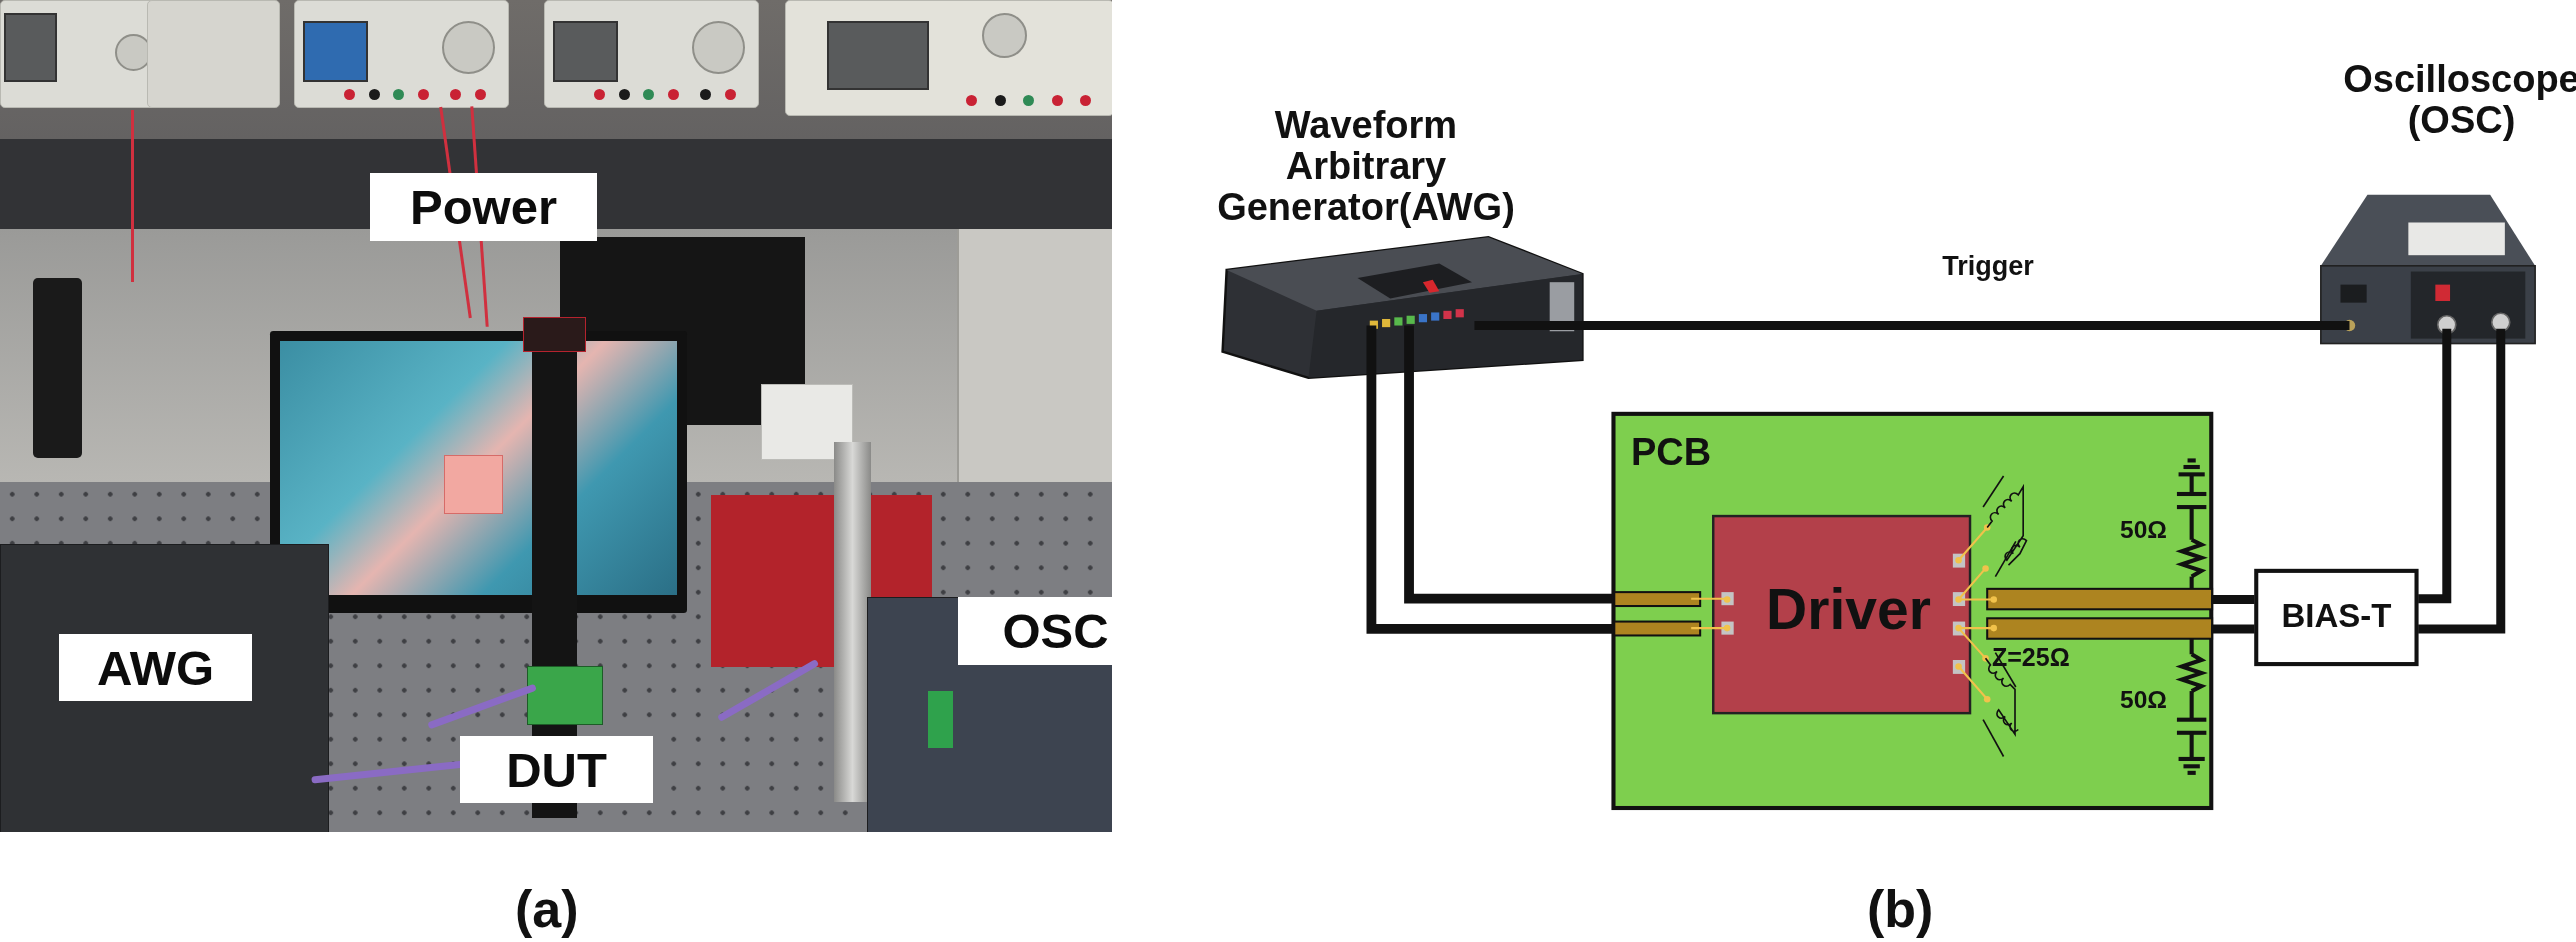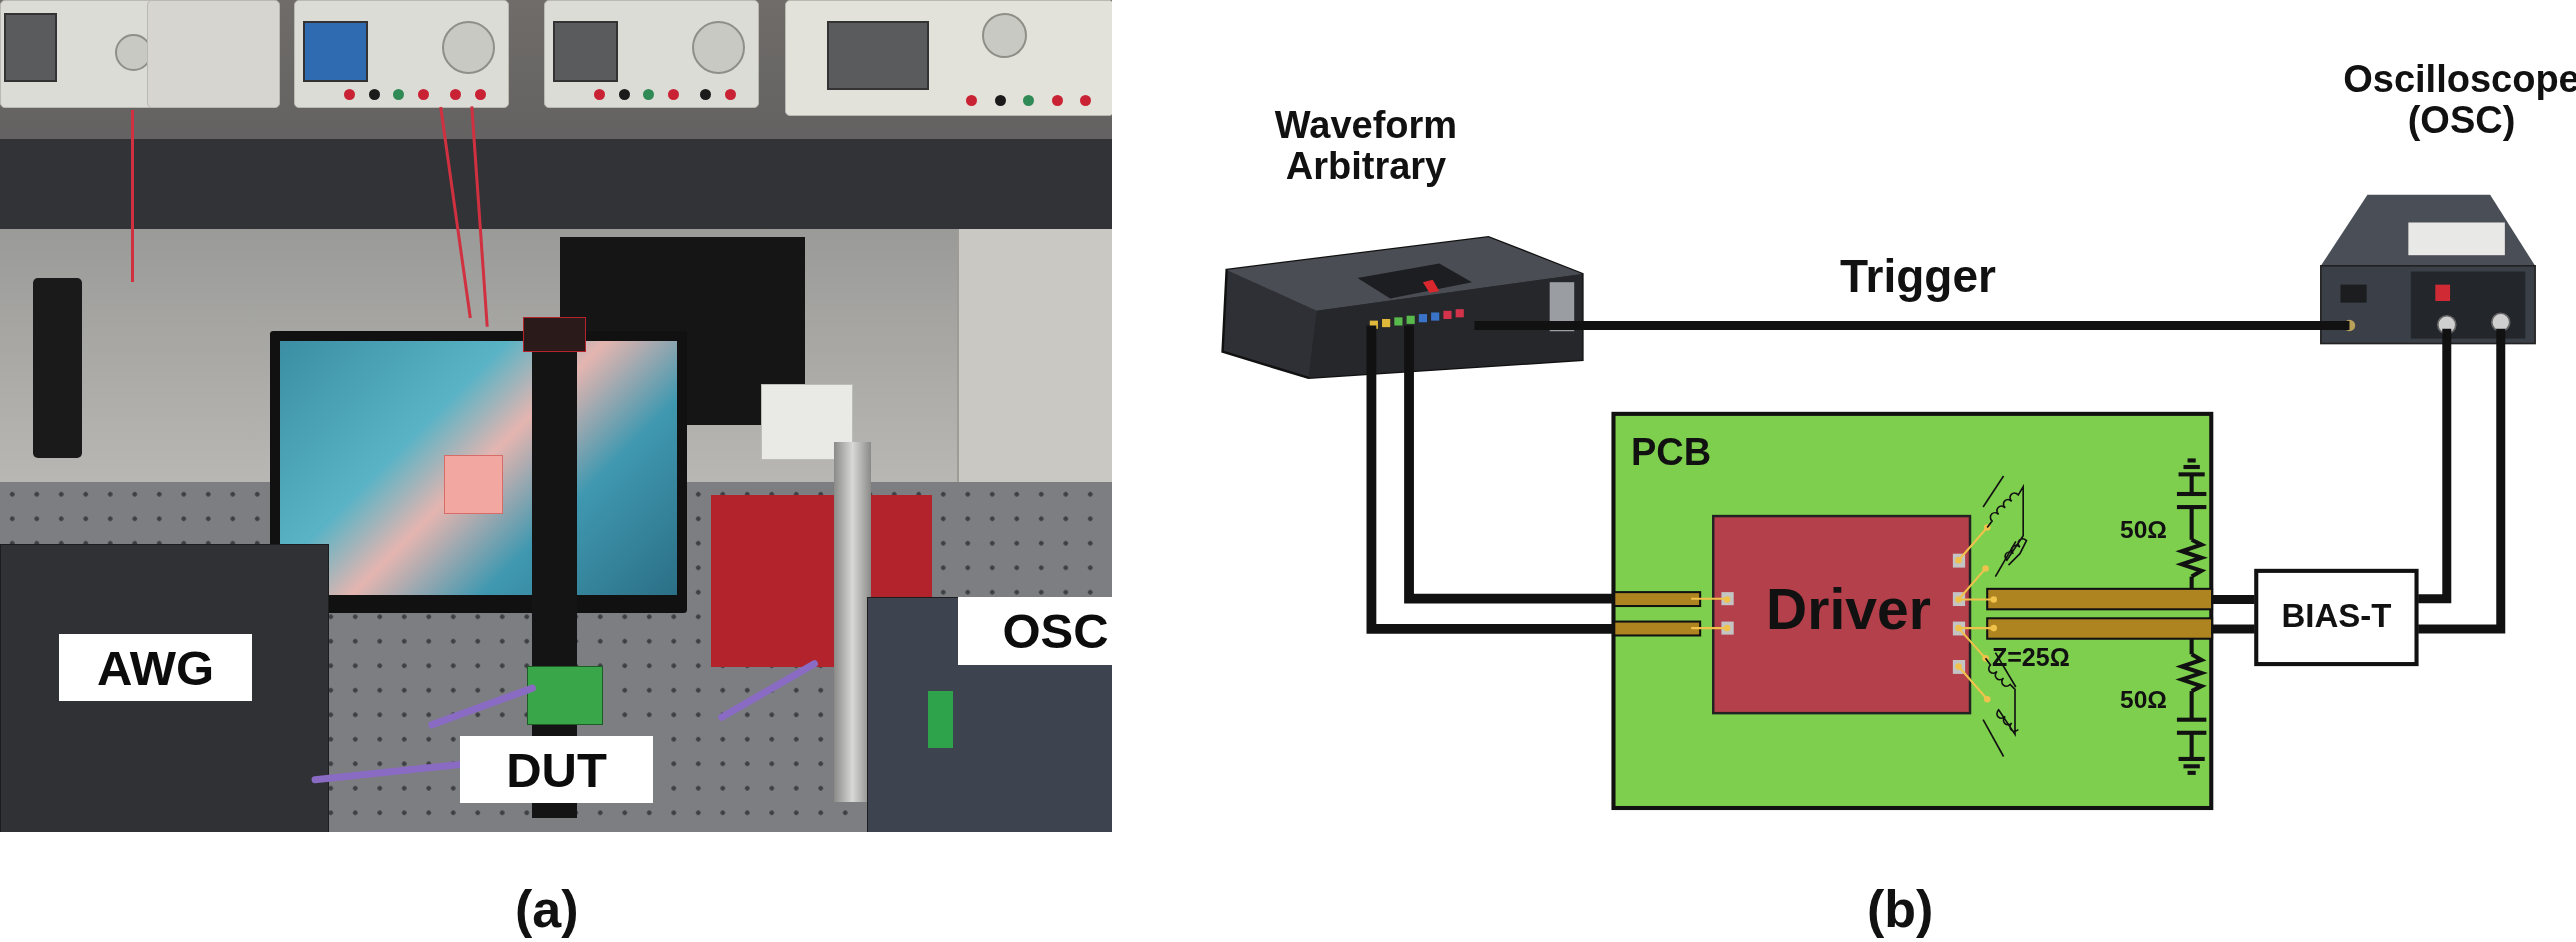--- a/index.html
+++ b/index.html
@@ -100,36 +100,38 @@
   <div class="abs red-box" style="left:711px;top:495px;width:221px;height:172px;"></div>
   <div class="abs" style="left:761px;top:384px;width:90px;height:74px;background:#e9e9e6;border:1.6px solid #bcbcb8;"></div>
   <div class="abs" style="left:834px;top:442px;width:37px;height:360px;background:linear-gradient(90deg,#8a8a88,#d8d8d6,#8a8a88);"></div>
   <div class="abs dev-dark" style="left:867px;top:597px;width:245px;height:236px;background:#3d4450;"></div>
   <div class="abs" style="left:928px;top:691px;width:24.5px;height:57px;background:#2fa24c;"></div>
   <div class="abs dutboard"></div>
   <div class="purple" style="left:311px;top:765px;width:221px;transform:rotate(-6deg);"></div>
   <div class="purple" style="left:425px;top:703px;width:114px;transform:rotate(-20deg);"></div>
   <div class="purple" style="left:711px;top:687px;width:114px;transform:rotate(-30deg);"></div>
 
+  <div class="abs label-box" style="left:370px;top:173px;width:227px;height:68px;">Power</div>
   <div class="abs label-box" style="left:59px;top:634px;width:193px;height:67px;">AWG</div>
   <div class="abs label-box" style="left:460px;top:736px;width:193px;height:67px;">DUT</div>
   <div class="abs label-box" style="left:918px;top:597px;width:195px;height:68px;margin-left:40px;">OSC</div>
 </div>
 
 <div class="abs caption" style="left:515px;top:879px;">(a)</div>
 
 <div class="abs dtext" style="left:1178px;top:105px;width:376px;font-size:38px;">
   <div>Waveform</div>
   <div>Arbitrary</div>
+  <div>Generator(AWG)</div>
 </div>
 <div class="abs dtext" style="left:2290px;top:59px;width:343px;font-size:38px;">
   <div>Oscilloscope</div>
   <div>(OSC)</div>
 </div>
-<div class="abs dtext" style="left:1820px;top:252px;width:196px;font-size:46px;">Trigger</div>
+<div class="abs dtext" style="left:1890px;top:252px;width:196px;font-size:27px;">Trigger</div>
 
 <svg class="abs" style="left:0;top:0;" width="2576" height="943" viewBox="0 0 3150 1153">
 
   <g>
     <polygon points="1500,330 1820,290 1935,335 1935,440 1600,462 1495,430" fill="#2e3035" stroke="#111" stroke-width="3"></polygon>
     <polygon points="1500,330 1820,290 1935,335 1610,380" fill="#4a4d53"></polygon>
     <polygon points="1660,340 1760,322 1800,345 1700,365" fill="#1d1e21"></polygon>
     <polygon points="1740,345 1752,342 1760,356 1748,358" fill="#d8272d"></polygon>
     <polygon points="1610,380 1935,335 1935,440 1600,462" fill="#25272b"></polygon>
     <rect x="1675" y="392" width="10" height="10" fill="#e0b83a"></rect>

